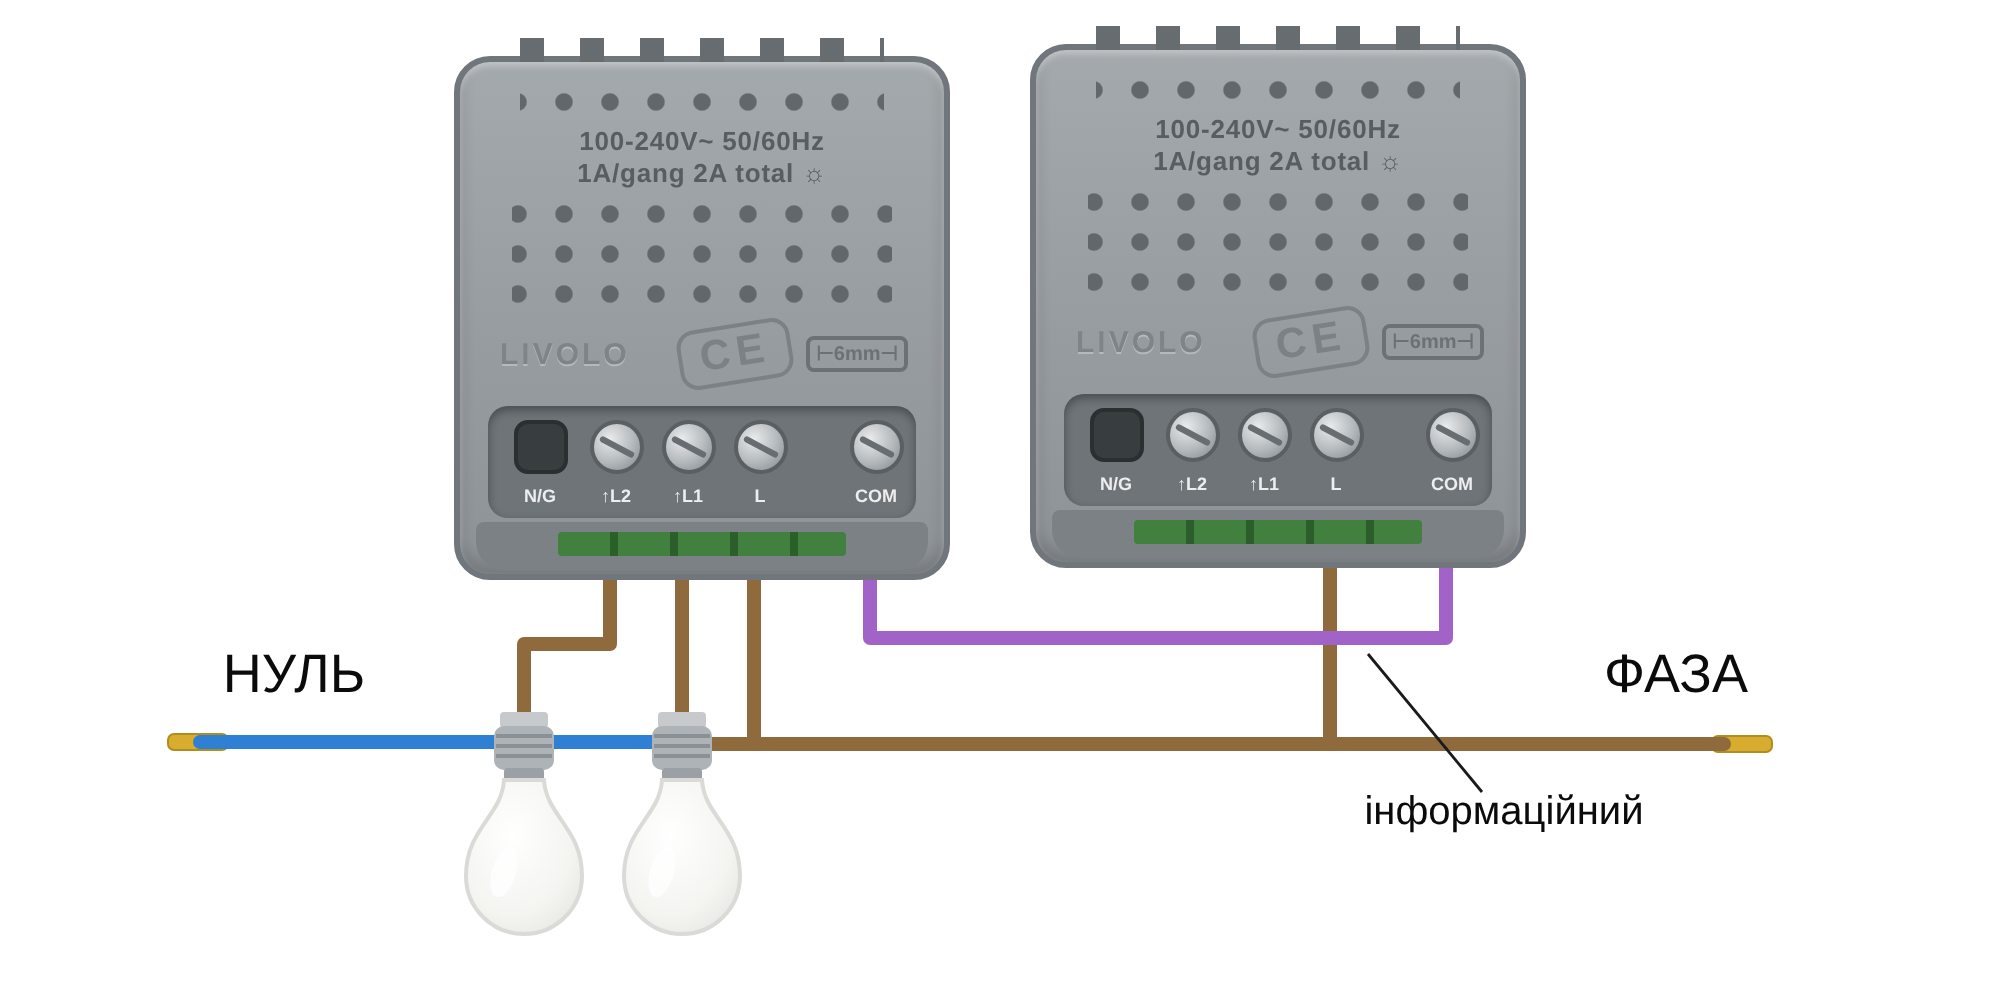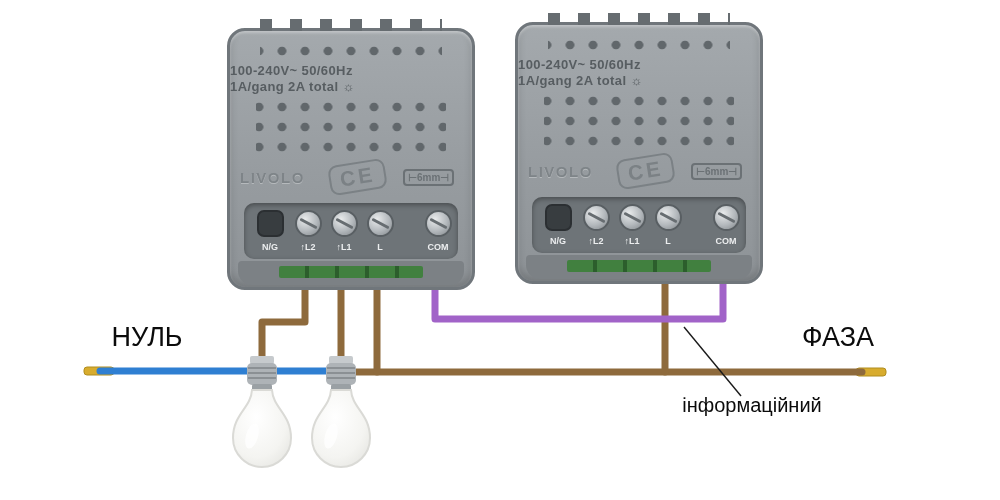--- a/index.html
+++ b/index.html
@@ -12,23 +12,23 @@
   .module{position:absolute;width:248px;height:262px;box-sizing:border-box;z-index:2;
           background:linear-gradient(180deg,#a4a9ad,#979ca0 55%,#8e9397);
           border:3px solid #70767b;border-radius:18px;
           box-shadow:inset 0 2px 3px rgba(255,255,255,.35), inset 0 -5px 8px rgba(0,0,0,.18);}
   .teeth{position:absolute;top:-12px;left:30px;right:30px;height:12px;
          background:repeating-linear-gradient(90deg,#666c70 0 12px,rgba(0,0,0,0) 12px 30px);}
   .dots{background-image:radial-gradient(circle,#61676b 4px,rgba(0,0,0,0) 4.7px);
         background-size:23px 20px;background-position:50% 50%;}
   .dots-top{position:absolute;top:10px;left:30px;right:30px;height:20px;}
   .dots-mid{position:absolute;top:68px;left:26px;right:26px;height:56px;}
-  .ratings{position:absolute;top:32px;left:0;right:0;text-align:left;
+  .ratings{position:absolute;top:32px;left:0;right:0;text-align:center;
            font-size:13px;font-weight:bold;color:#575d61;line-height:16px;letter-spacing:.4px;}
-  .brandrow{position:absolute;top:128px;left:10px;right:18px;height:36px;display:flex;align-items:center;}
+  .brandrow{position:absolute;top:128px;left:20px;right:18px;height:36px;display:flex;align-items:center;}
   .brand{font-size:15px;font-weight:bold;color:#7e8488;letter-spacing:1.5px;
          text-shadow:0 1px 0 rgba(255,255,255,.3);}
   .ce{margin-left:24px;font-size:21px;font-weight:bold;color:#7b8185;border:2px solid #7b8185;
       border-radius:9px;padding:1px 9px;transform:rotate(-9deg);letter-spacing:3px;}
   .depth{margin-left:auto;font-size:10px;font-weight:bold;color:#6b7175;border:2px solid #6b7175;
          border-radius:4px;padding:1px 3px;white-space:nowrap;}
   .termstrip{position:absolute;left:14px;right:14px;top:172px;height:56px;background:#6e7478;
              border-radius:10px;box-shadow:inset 0 2px 5px rgba(0,0,0,.35);}
   .term{position:absolute;top:7px;width:40px;text-align:center;}
   .t0{left:6px;}.t1{left:44px;}.t2{left:80px;}.t3{left:116px;}.t4{left:174px;}

